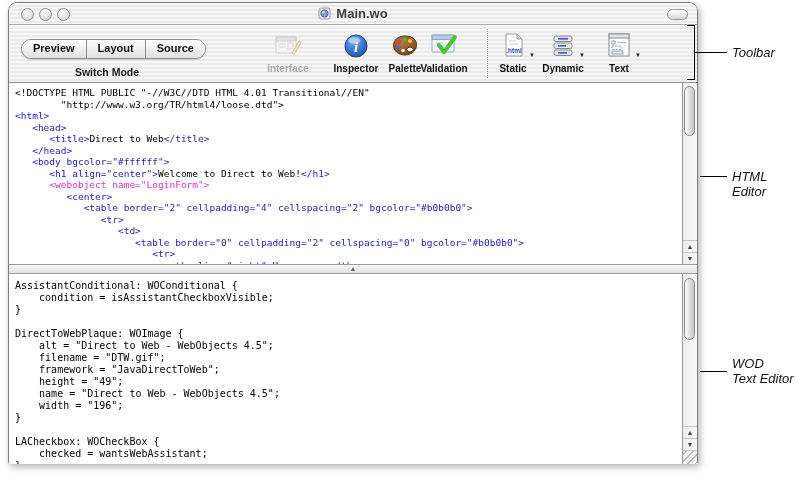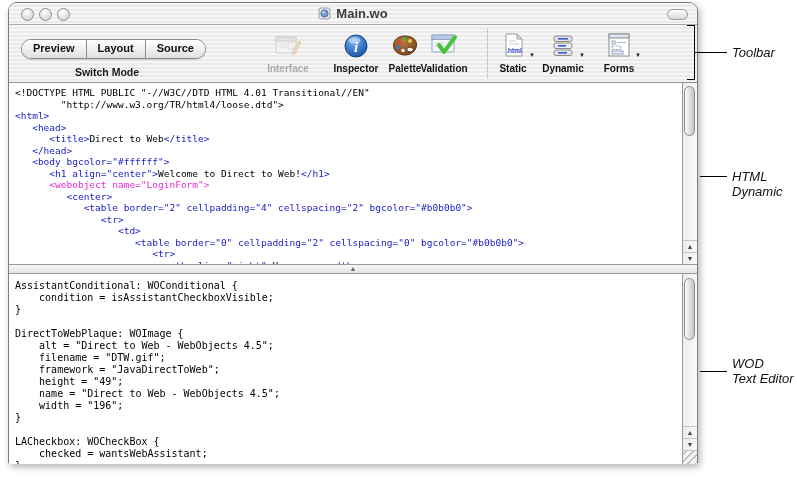--- a/index.html
+++ b/index.html
@@ -213,21 +213,21 @@
         <svg width="30" height="27" viewBox="0 0 30 27">
           <rect x="5" y="2" width="20" height="22" fill="#ffffff" stroke="#8a8a8a"></rect>
           <rect x="5" y="2" width="20" height="4" fill="#dfe5f0" stroke="#8a8a8a"></rect>
           <rect x="8" y="9" width="3" height="3" fill="none" stroke="#8fa0c0"></rect>
           <line x1="13" y1="10.5" x2="22" y2="10.5" stroke="#aab4cc"></line>
           <rect x="8" y="14" width="9" height="3.5" fill="none" stroke="#8fa0c0" stroke-dasharray="2 1.2"></rect>
           <rect x="8" y="19" width="11" height="3" fill="#e9edf5" stroke="#8fa0c0"></rect>
         </svg>
         <span class="dd-arrow">▼</span>
       </span>
-      <span class="tool-label">Forms</span>
+      <span class="tool-label">Text</span>
     </div>
   </div>
 
   <div class="pane html-pane">
     <div id="html-code" class="code-area html-code"><div class="code-line"><span style="color: rgb(0, 0, 0);">&lt;!DOCTYPE HTML PUBLIC "-//W3C//DTD HTML 4.01 Transitional//EN"</span></div><div class="code-line"><span style="color: rgb(0, 0, 0);">        "http://www.w3.org/TR/html4/loose.dtd"&gt;</span></div><div class="code-line"><span style="color: rgb(26, 26, 200);">&lt;html&gt;</span></div><div class="code-line"><span style="color: rgb(26, 26, 200);">   &lt;head&gt;</span></div><div class="code-line"><span style="color: rgb(0, 0, 0);">      </span><span style="color: rgb(26, 26, 200);">&lt;title&gt;</span><span style="color: rgb(0, 0, 0);">Direct to Web</span><span style="color: rgb(26, 26, 200);">&lt;/title&gt;</span></div><div class="code-line"><span style="color: rgb(26, 26, 200);">   &lt;/head&gt;</span></div><div class="code-line"><span style="color: rgb(26, 26, 200);">   &lt;body bgcolor="#ffffff"&gt;</span></div><div class="code-line"><span style="color: rgb(0, 0, 0);">      </span><span style="color: rgb(26, 26, 200);">&lt;h1 align="center"&gt;</span><span style="color: rgb(0, 0, 0);">Welcome to Direct to Web!</span><span style="color: rgb(26, 26, 200);">&lt;/h1&gt;</span></div><div class="code-line"><span style="color: rgb(0, 0, 0);">      </span><span style="color: rgb(232, 42, 216);">&lt;webobject name="LoginForm"&gt;</span></div><div class="code-line"><span style="color: rgb(26, 26, 200);">         &lt;center&gt;</span></div><div class="code-line"><span style="color: rgb(26, 26, 200);">            &lt;table border="2" cellpadding="4" cellspacing="2" bgcolor="#b0b0b0"&gt;</span></div><div class="code-line"><span style="color: rgb(26, 26, 200);">               &lt;tr&gt;</span></div><div class="code-line"><span style="color: rgb(26, 26, 200);">                  &lt;td&gt;</span></div><div class="code-line"><span style="color: rgb(26, 26, 200);">                     &lt;table border="0" cellpadding="2" cellspacing="0" bgcolor="#b0b0b0"&gt;</span></div><div class="code-line"><span style="color: rgb(26, 26, 200);">                        &lt;tr&gt;</span></div><div class="code-line"><span style="color: rgb(0, 0, 0);">                           </span><span style="color: rgb(26, 26, 200);">&lt;th align="right"&gt;</span><span style="color: rgb(0, 0, 0);">Username: </span><span style="color: rgb(26, 26, 200);">&lt;/th&gt;</span></div></div>
     <div class="scrollbar">
       <div class="thumb" style="top:3px; height:50px;"></div>
       <div class="sb-arrows" style="bottom:0;">
         <div class="sb-arrow">▲</div>
         <div class="sb-arrow">▼</div>
@@ -251,17 +251,17 @@
     </div>
   </div>
 
 </div>
 
 <div class="toolbar-bracket"></div>
 <div class="callout-line" style="left:695px; top:52px; width:32px;"></div>
 <div class="callout-label" style="left:732px; top:45px;">Toolbar</div>
 
 <div class="callout-line" style="left:700px; top:176px; width:27px;"></div>
-<div class="callout-label" style="left:732px; top:169px;">HTML Dynamic</div>
+<div class="callout-label" style="left:732px; top:169px;">HTML Editor</div>
 
 <div class="callout-line" style="left:700px; top:371px; width:27px;"></div>
 <div class="callout-label" style="left:732px; top:356px;">WOD</div>
 <div class="callout-label" style="left:732px; top:371px;">Text Editor</div>
 
 </body></html>

